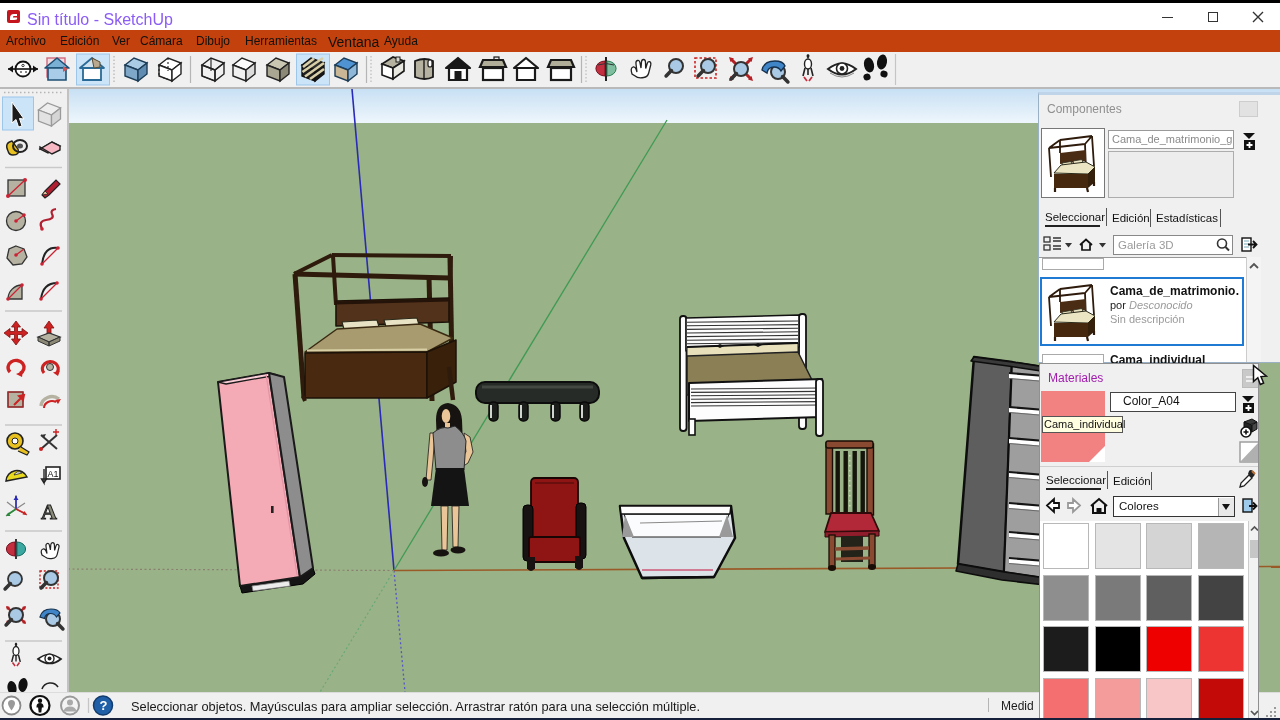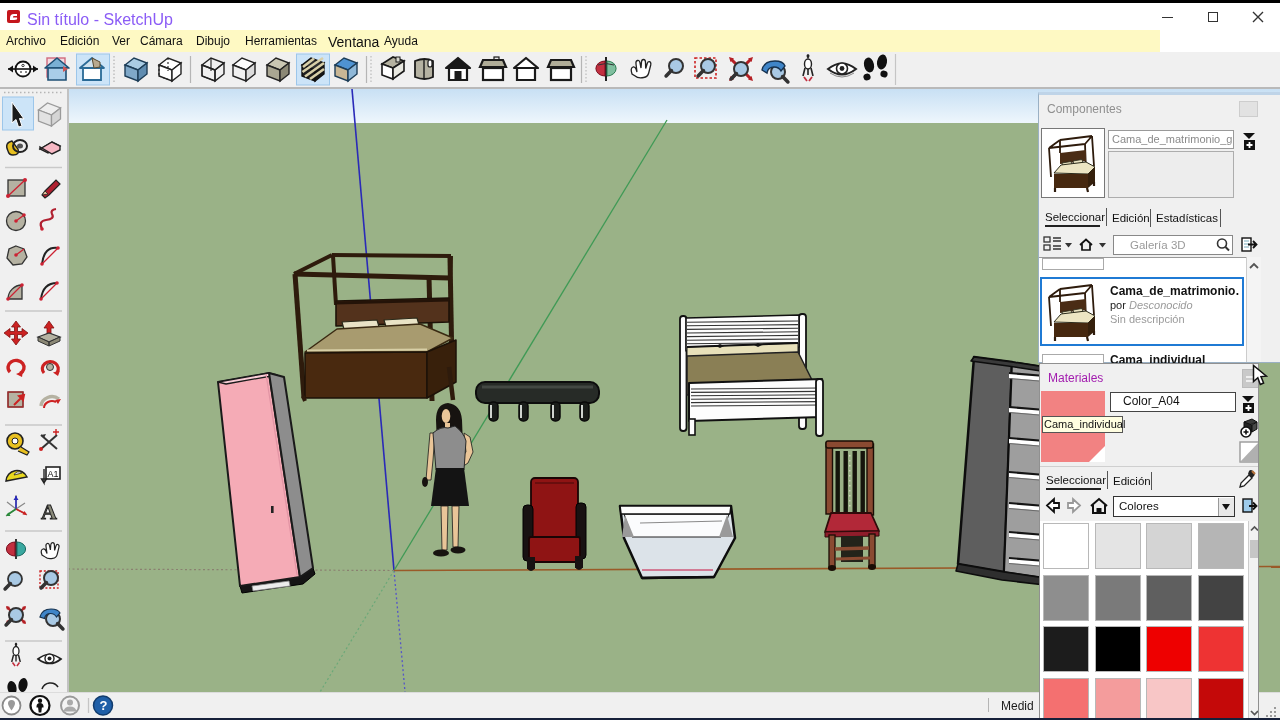--- a/index.html
+++ b/index.html
@@ -15,21 +15,21 @@
 <path d="M3,9 Q3,5 7,5 L10,5 L10,7 L7,7 Q5.5,7 6,8.5 L10,8.5 Q11,11 7,11 L3,11 Z" fill="#fff"></path>
 <path d="M10,2 L12,4 L10,6 Z" fill="#c4161c"></path>
 </svg>
 <div class="a" style="left:27px;top:8px;font-size:16px;color:#8b5cf6">Sin título - SketchUp</div>
 <div class="a" style="left:1162px;top:14px;width:11px;height:1.6px;background:#333"></div>
 <div class="a" style="left:1208px;top:9px;width:10px;height:10px;border:1.4px solid #333"></div>
 <svg class="a" style="left:1252px;top:8px" width="12" height="12" viewBox="0 0 12 12">
 <path d="M1,1 L11,11 M11,1 L1,11" stroke="#333" stroke-width="1.4"></path>
     </svg>
 </div>
-<div class="a" style="left:0;top:30px;width:1160px;height:22px;background:#fef9c3">
+<div class="a" style="left:0;top:30px;width:1280px;height:22px;background:#c2410c">
 <div class="a" style="left:6px;top:4px;font-size:12px;color:#111">Archivo</div>
 <div class="a" style="left:60px;top:4px;font-size:12px;color:#111">Edición</div>
 <div class="a" style="left:112px;top:4px;font-size:12px;color:#111">Ver</div>
 <div class="a" style="left:140px;top:4px;font-size:12px;color:#111">Cámara</div>
 <div class="a" style="left:196px;top:4px;font-size:12px;color:#111">Dibujo</div>
 <div class="a" style="left:245px;top:4px;font-size:12px;color:#111">Herramientas</div>
 <div class="a" style="left:328px;top:4px;font-size:14px;color:#111">Ventana</div>
 <div class="a" style="left:384px;top:4px;font-size:12px;color:#111">Ayuda</div>
 </div>
 <div class="a" style="left:0;top:52px;width:1280px;height:37px;background:#f0f0f0;border-bottom:2px solid #b9b9b9">
@@ -389,20 +389,21 @@
       <circle cx="40" cy="12.5" r="9.5" fill="#fff" stroke="#111" stroke-width="2.2"></circle>
       <circle cx="40" cy="7.8" r="2.2" fill="#111"></circle>
       <path d="M40,10 q3.5,0 3.5,3.5 l0,1 h-1.6 l-0.6,5 h-2.6 l-0.6,-5 h-1.6 l0,-1 q0,-3.5 3.5,-3.5 Z" fill="#111"></path>
       <circle cx="70" cy="12.5" r="9" fill="#f4f4f4" stroke="#9a9a9a" stroke-width="2"></circle>
       <circle cx="70" cy="9.5" r="3" fill="#aaa"></circle>
       <path d="M63.5,18.5 q1,-5 6.5,-5 q5.5,0 6.5,5 Z" fill="#aaa"></path>
       <line x1="88.5" y1="5" x2="88.5" y2="20" stroke="#c5c5c5" stroke-width="1.3"></line>
       <circle cx="103" cy="12.5" r="9.5" fill="#1f5fa8" stroke="#123c6e" stroke-width="1.5"></circle>
       <text x="99.5" y="17" font-size="13" font-weight="bold" fill="#fff" font-family="Liberation Sans">?</text>
     </svg>
+<div class="a" style="left:131px;top:5.5px;font-size:12.8px;color:#1a1a1a">Seleccionar objetos. Mayúsculas para ampliar selección. Arrastrar ratón para una selección múltiple.</div>
 <div class="a" style="left:988px;top:5px;width:1.3px;height:14px;background:#b5b5b5"></div>
 <div class="a" style="left:1001px;top:6px;font-size:12px;color:#1a1a1a">Medid</div>
 <svg class="a" style="left:1264px;top:13px" width="14" height="12" viewBox="0 0 14 12">
       <rect x="10" y="1" width="2" height="2" fill="#9a9a9a"></rect>
       <rect x="10" y="5" width="2" height="2" fill="#9a9a9a"></rect>
       <rect x="10" y="9" width="2" height="2" fill="#9a9a9a"></rect>
       <rect x="6" y="5" width="2" height="2" fill="#9a9a9a"></rect>
       <rect x="6" y="9" width="2" height="2" fill="#9a9a9a"></rect>
       <rect x="2" y="9" width="2" height="2" fill="#9a9a9a"></rect>
     </svg>
@@ -440,21 +441,21 @@
 <div class="a" style="left:117px;top:117px;font-size:11.5px;color:#111">Estadísticas</div>
 <div class="a" style="left:181px;top:114px;width:1.4px;height:18px;background:#555"></div>
 <svg class="a" style="left:4px;top:140px" width="66" height="20" viewBox="0 0 66 20">
 <rect x="1" y="2" width="6" height="5" fill="none" stroke="#333" stroke-width="1.3"></rect>
 <rect x="1" y="10" width="6" height="5" fill="none" stroke="#333" stroke-width="1.3"></rect>
 <path d="M10,3 h8 M10,6 h8 M10,11 h8 M10,14 h8" stroke="#333" stroke-width="1.5"></path>
 <path d="M22,8 l7,0 l-3.5,4.5 Z" fill="#333"></path>
 <path d="M37,10 l6,-5.5 l6,5.5 M39,9 v6 h8 v-6" fill="none" stroke="#111" stroke-width="1.7"></path>
 <path d="M56,8 l7,0 l-3.5,4.5 Z" fill="#333"></path>
 </svg>
-<div class="a" style="left:74px;top:140px;width:120px;height:20px;background:#fff;border:1px solid #888;font-size:11.5px;color:#9a9a9a;line-height:18px;padding-left:16px">Galería 3D</div>
+<div class="a" style="left:74px;top:140px;width:120px;height:20px;background:#fff;border:1px solid #888;font-size:11.5px;color:#9a9a9a;line-height:18px;padding-left:4px">Galería 3D</div>
 <svg class="a" style="left:176px;top:142px" width="16" height="16" viewBox="0 0 16 16">
 <circle cx="7" cy="6.5" r="4.5" fill="none" stroke="#333" stroke-width="1.6"></circle>
 <line x1="10.5" y1="10" x2="14" y2="13.5" stroke="#333" stroke-width="2"></line>
     </svg>
 <svg class="a" style="left:202px;top:140px" width="19" height="20" viewBox="0 0 19 20">
 <rect x="1" y="3" width="9" height="13" fill="#fff" stroke="#111" stroke-width="1.4"></rect>
 <path d="M3,6 h5 M3,9 h5 M3,12 h5" stroke="#7ab" stroke-width="1"></path>
 <path d="M7,9.5 h8 m-3,-3.5 l3.5,3.5 l-3.5,3.5" stroke="#111" stroke-width="1.8" fill="none"></path>
     </svg>
 <div class="a" style="left:0;top:162px;width:222px;height:105px;background:#fff;border-top:1px solid #999"></div>

